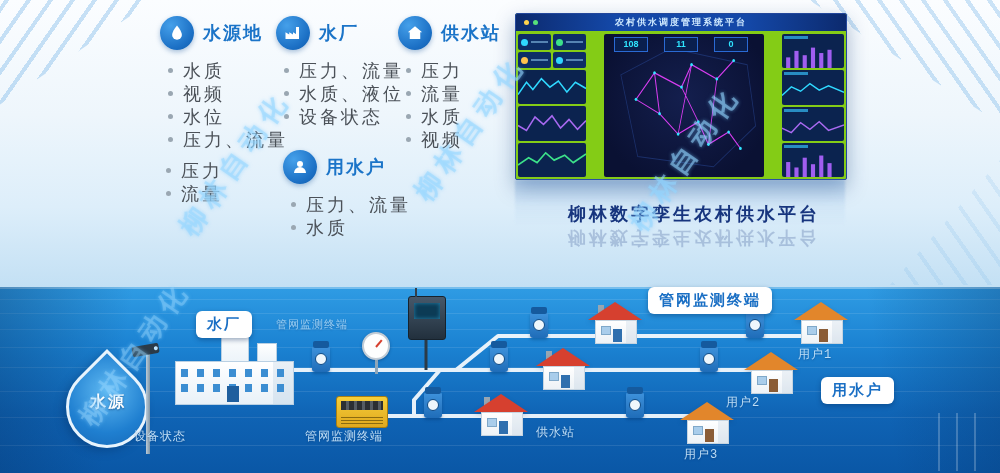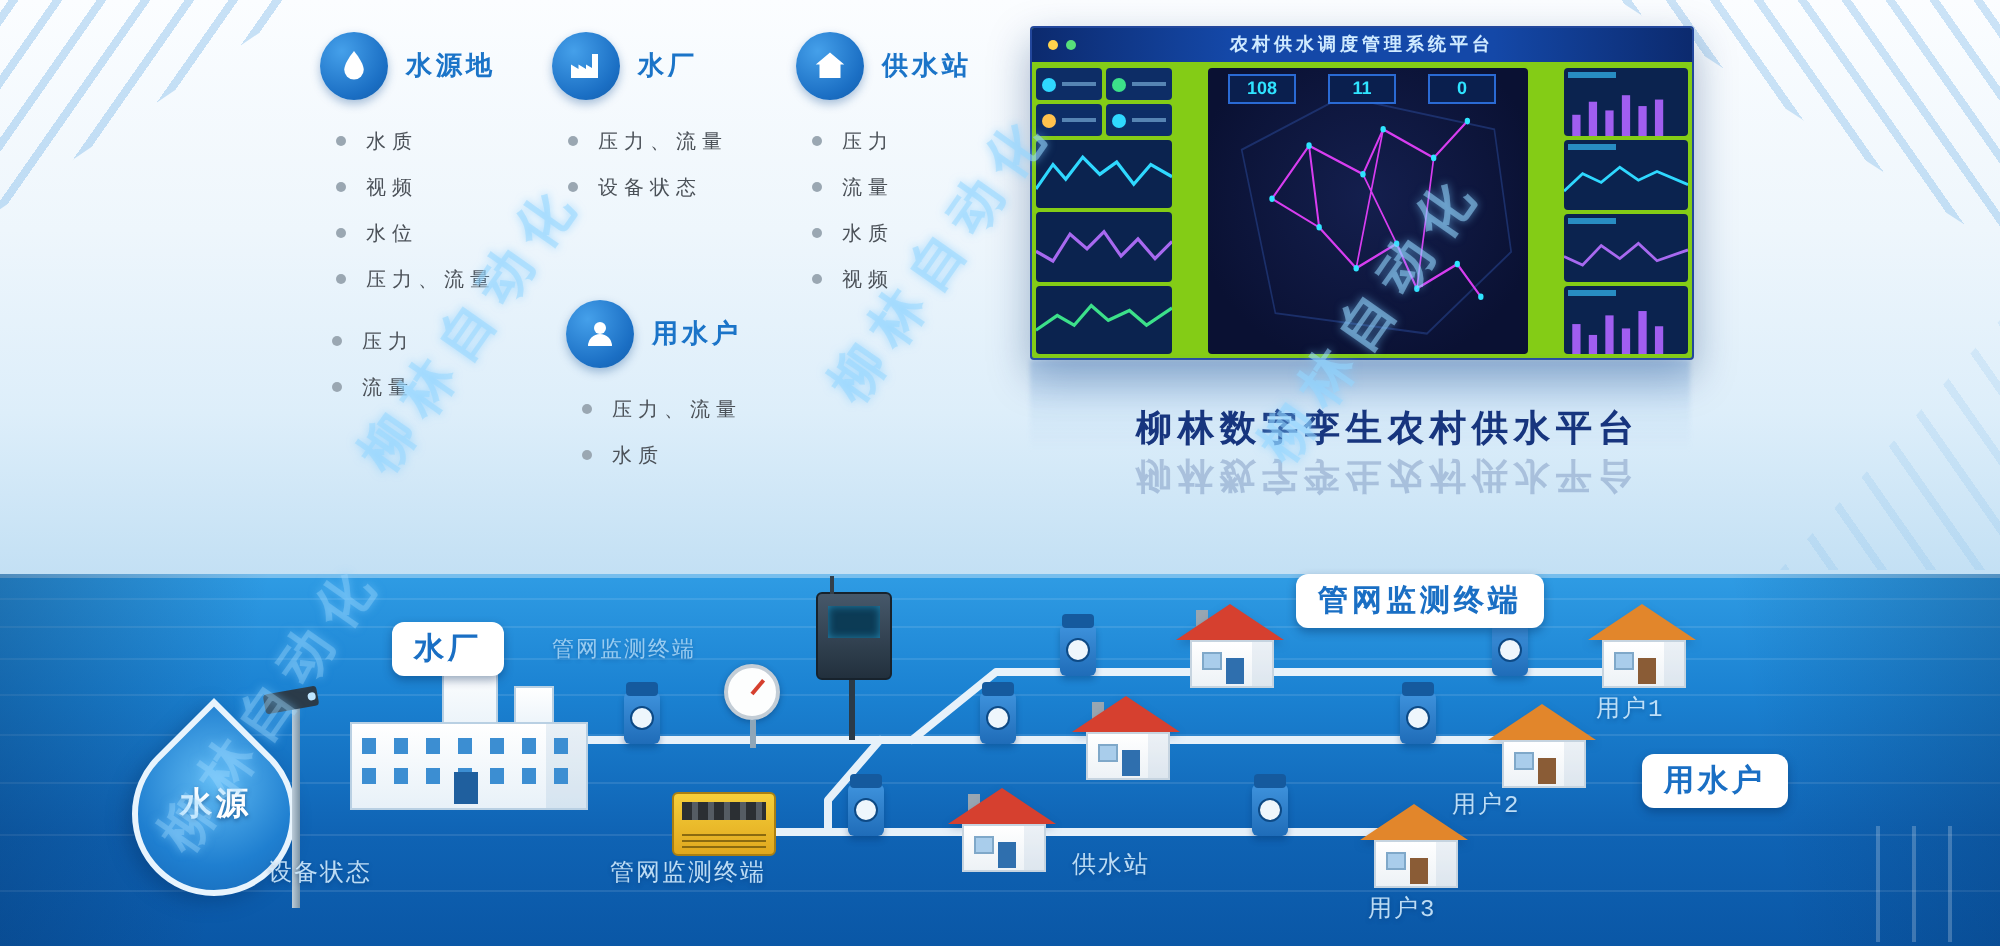--- a/index.html
+++ b/index.html
@@ -22,24 +22,24 @@
 
   
   .panel{position:absolute;}
   .panel-head{display:flex;align-items:center;gap:9px;}
   .icon-circle{width:34px;height:34px;border-radius:50%;flex:0 0 34px;
     background:radial-gradient(circle at 32% 28%,#45a0ea,#1b6fc4 68%,#125ba8);
     display:flex;align-items:center;justify-content:center;
     box-shadow:0 2px 5px rgba(20,80,150,.35);}
   .icon-circle svg{width:18px;height:18px;fill:#fff;}
   .icon-circle svg.stroke{fill:none;stroke:#fff;}
-  .panel-title{font-size:13px;font-weight:bold;color:#1b74c8;letter-spacing:2px;}
+  .panel-title{font-size:18px;font-weight:bold;color:#1b74c8;letter-spacing:2px;}
   .panel-list{list-style:none;margin:9px 0 0 8px;padding:0;}
   .panel-list li{display:flex;align-items:center;gap:10px;height:23px;
-    font-size:10px;color:#4b5158;letter-spacing:3px;text-align:center;}
+    font-size:18px;color:#4b5158;letter-spacing:3px;text-align:center;}
   .dot{width:5px;height:5px;border-radius:50%;background:#9aa7b2;flex:0 0 5px;}
 
   
   .dashboard{position:absolute;left:515px;top:13px;width:330px;height:165px;
     background:#84cc16;border:1px solid #23479c;border-radius:2px;
     box-shadow:0 8px 20px rgba(10,50,110,.35);overflow:hidden;}
   .db-header{position:absolute;left:0;top:0;right:0;height:17px;
     background:linear-gradient(90deg,#0c2a6e,#1448a8 30%,#1448a8 70%,#0c2a6e);
     display:flex;align-items:center;justify-content:center;}
   .db-dot{position:absolute;top:6px;width:5px;height:5px;border-radius:50%;}
@@ -212,20 +212,24 @@
         <svg viewBox="0 0 24 24">
             <path d="M2 20V11l5 3v-3l5 3v-3l4 2.4V4h4v16H2z"></path>
           </svg>
       </span>
       <span class="panel-title">水厂</span>
     </div>
     <ul class="panel-list">
       <li>
           <span class="dot"></span>
           <span>压力、流量</span>
+        </li>
+      <li>
+          <span class="dot"></span>
+          <span>水质、液位</span>
         </li>
       <li>
           <span class="dot"></span>
           <span>设备状态</span>
         </li>
     </ul>
   </div>
 
   <div class="panel" style="left:398px;top:16px">
     <div class="panel-head">

